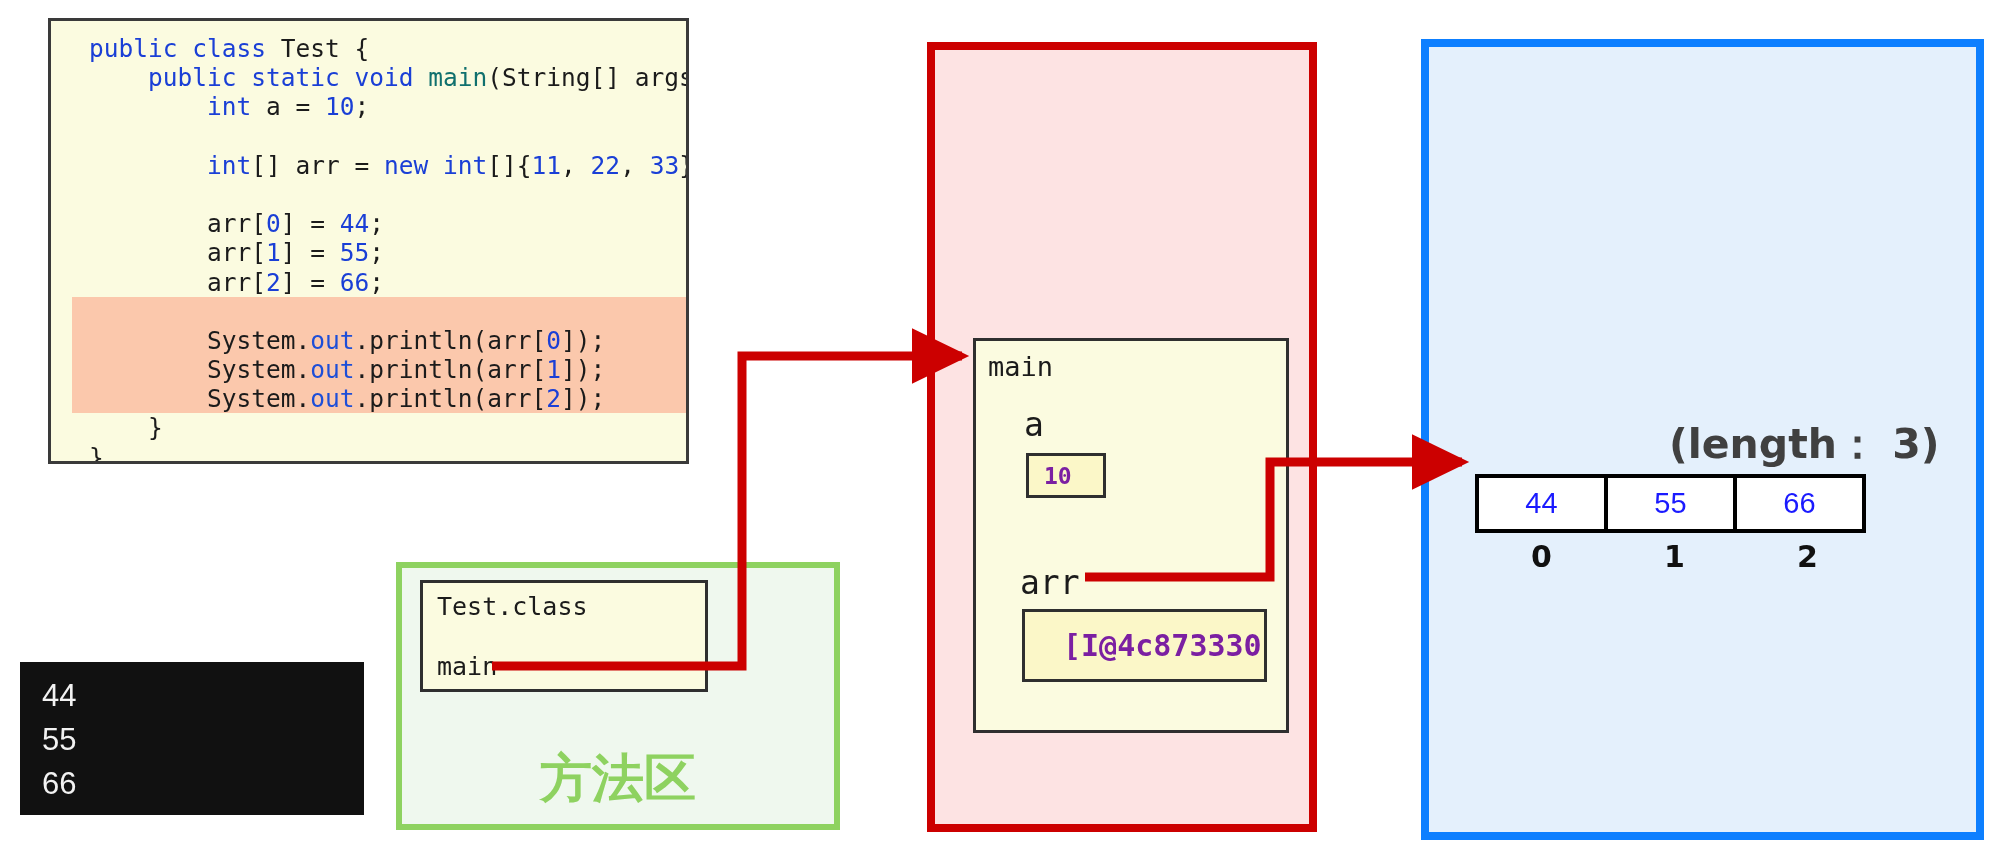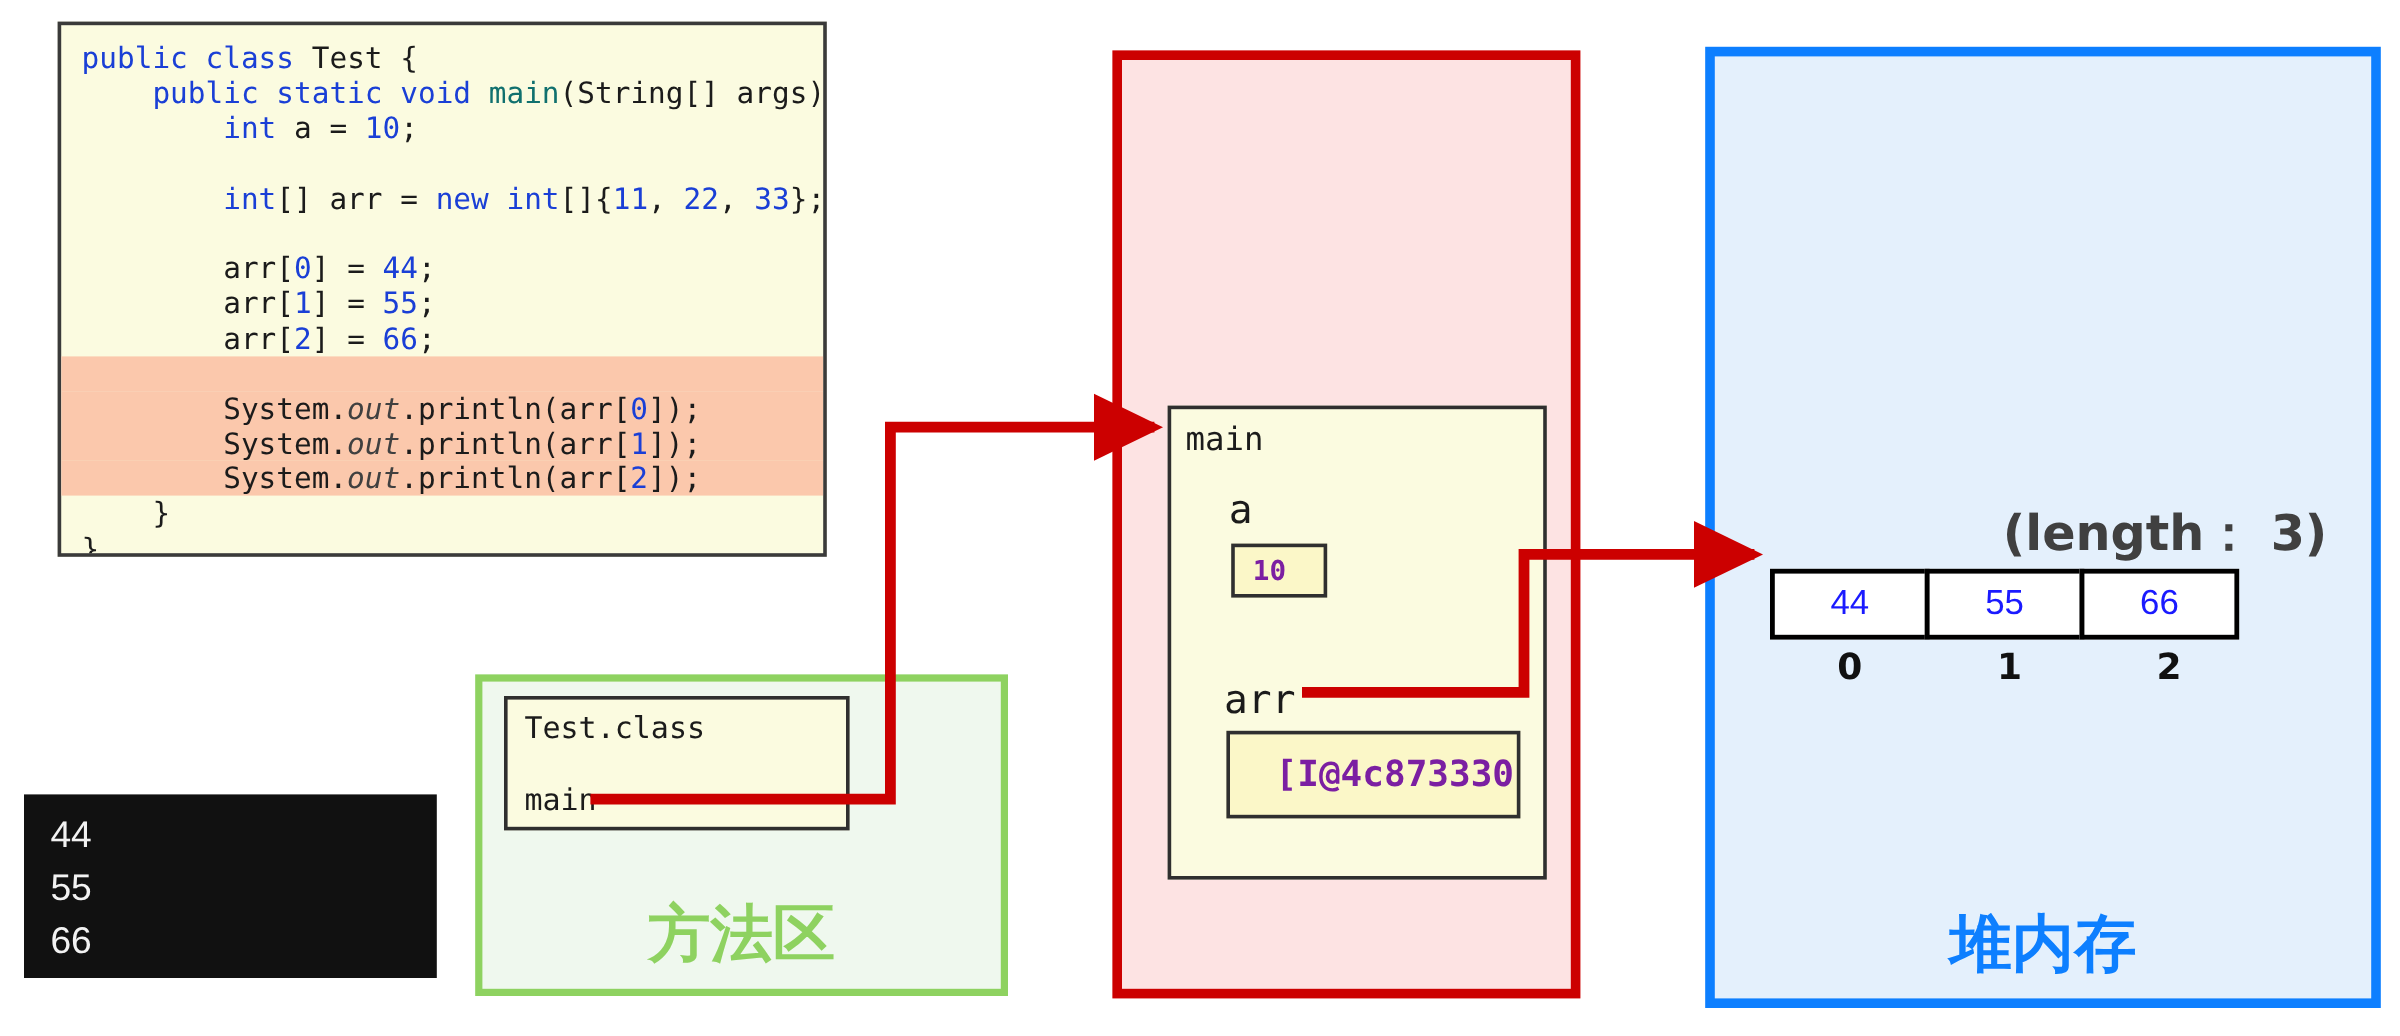--- a/index.html
+++ b/index.html
@@ -36,26 +36,27 @@
     font-family: "DejaVu Sans Mono", "Liberation Mono", monospace;
     font-size: 24.5px;
     line-height: 29.2px;
     padding: 13px 0 0 0;
     white-space: pre;
   }
   .cl {
     display: block;
     padding-left: 17px;
     height: 29.2px;
+    margin-left: 21px;
   }
   .cl.hl { background: #FBC8AC; }
   .tok-kw   { color: #1a3fd6; }
   .tok-num  { color: #1a3fd6; }
   .tok-meth { color: #10706e; }
-  .tok-field{ color: #404040; font-style: italic; }
+  .tok-field{ color: #1d4ed8; }
   .tok-pl   { color: #1b1b1b; }
 
   
   .console {
     position: absolute;
     left: 20px;
     top: 662px;
     width: 344px;
     height: 153px;
     background: #111111;
@@ -277,21 +278,20 @@
     <div class="array-row">
       <div class="array-cell">44</div>
       <div class="array-cell">55</div>
       <div class="array-cell">66</div>
     </div>
     <div class="index-row">
       <div class="index-label">0</div>
       <div class="index-label">1</div>
       <div class="index-label">2</div>
     </div>
-    <div class="area-label blue">堆内存</div>
   </div>
 
   <svg id="arrows" viewBox="0 0 2000 863" xmlns="http://www.w3.org/2000/svg">
     <defs>
       <marker id="ah" markerWidth="7" markerHeight="7" refX="5.6" refY="3.5" orient="auto" markerUnits="strokeWidth">
         <path d="M0,0.4 L6.4,3.5 L0,6.6 z" fill="#CC0000"></path>
       </marker>
     </defs>
 
     <path d="M 492 666 L 742 666 L 742 356 L 962 356" fill="none" stroke="#CC0000" stroke-width="9" marker-end="url(#ah)"></path>

